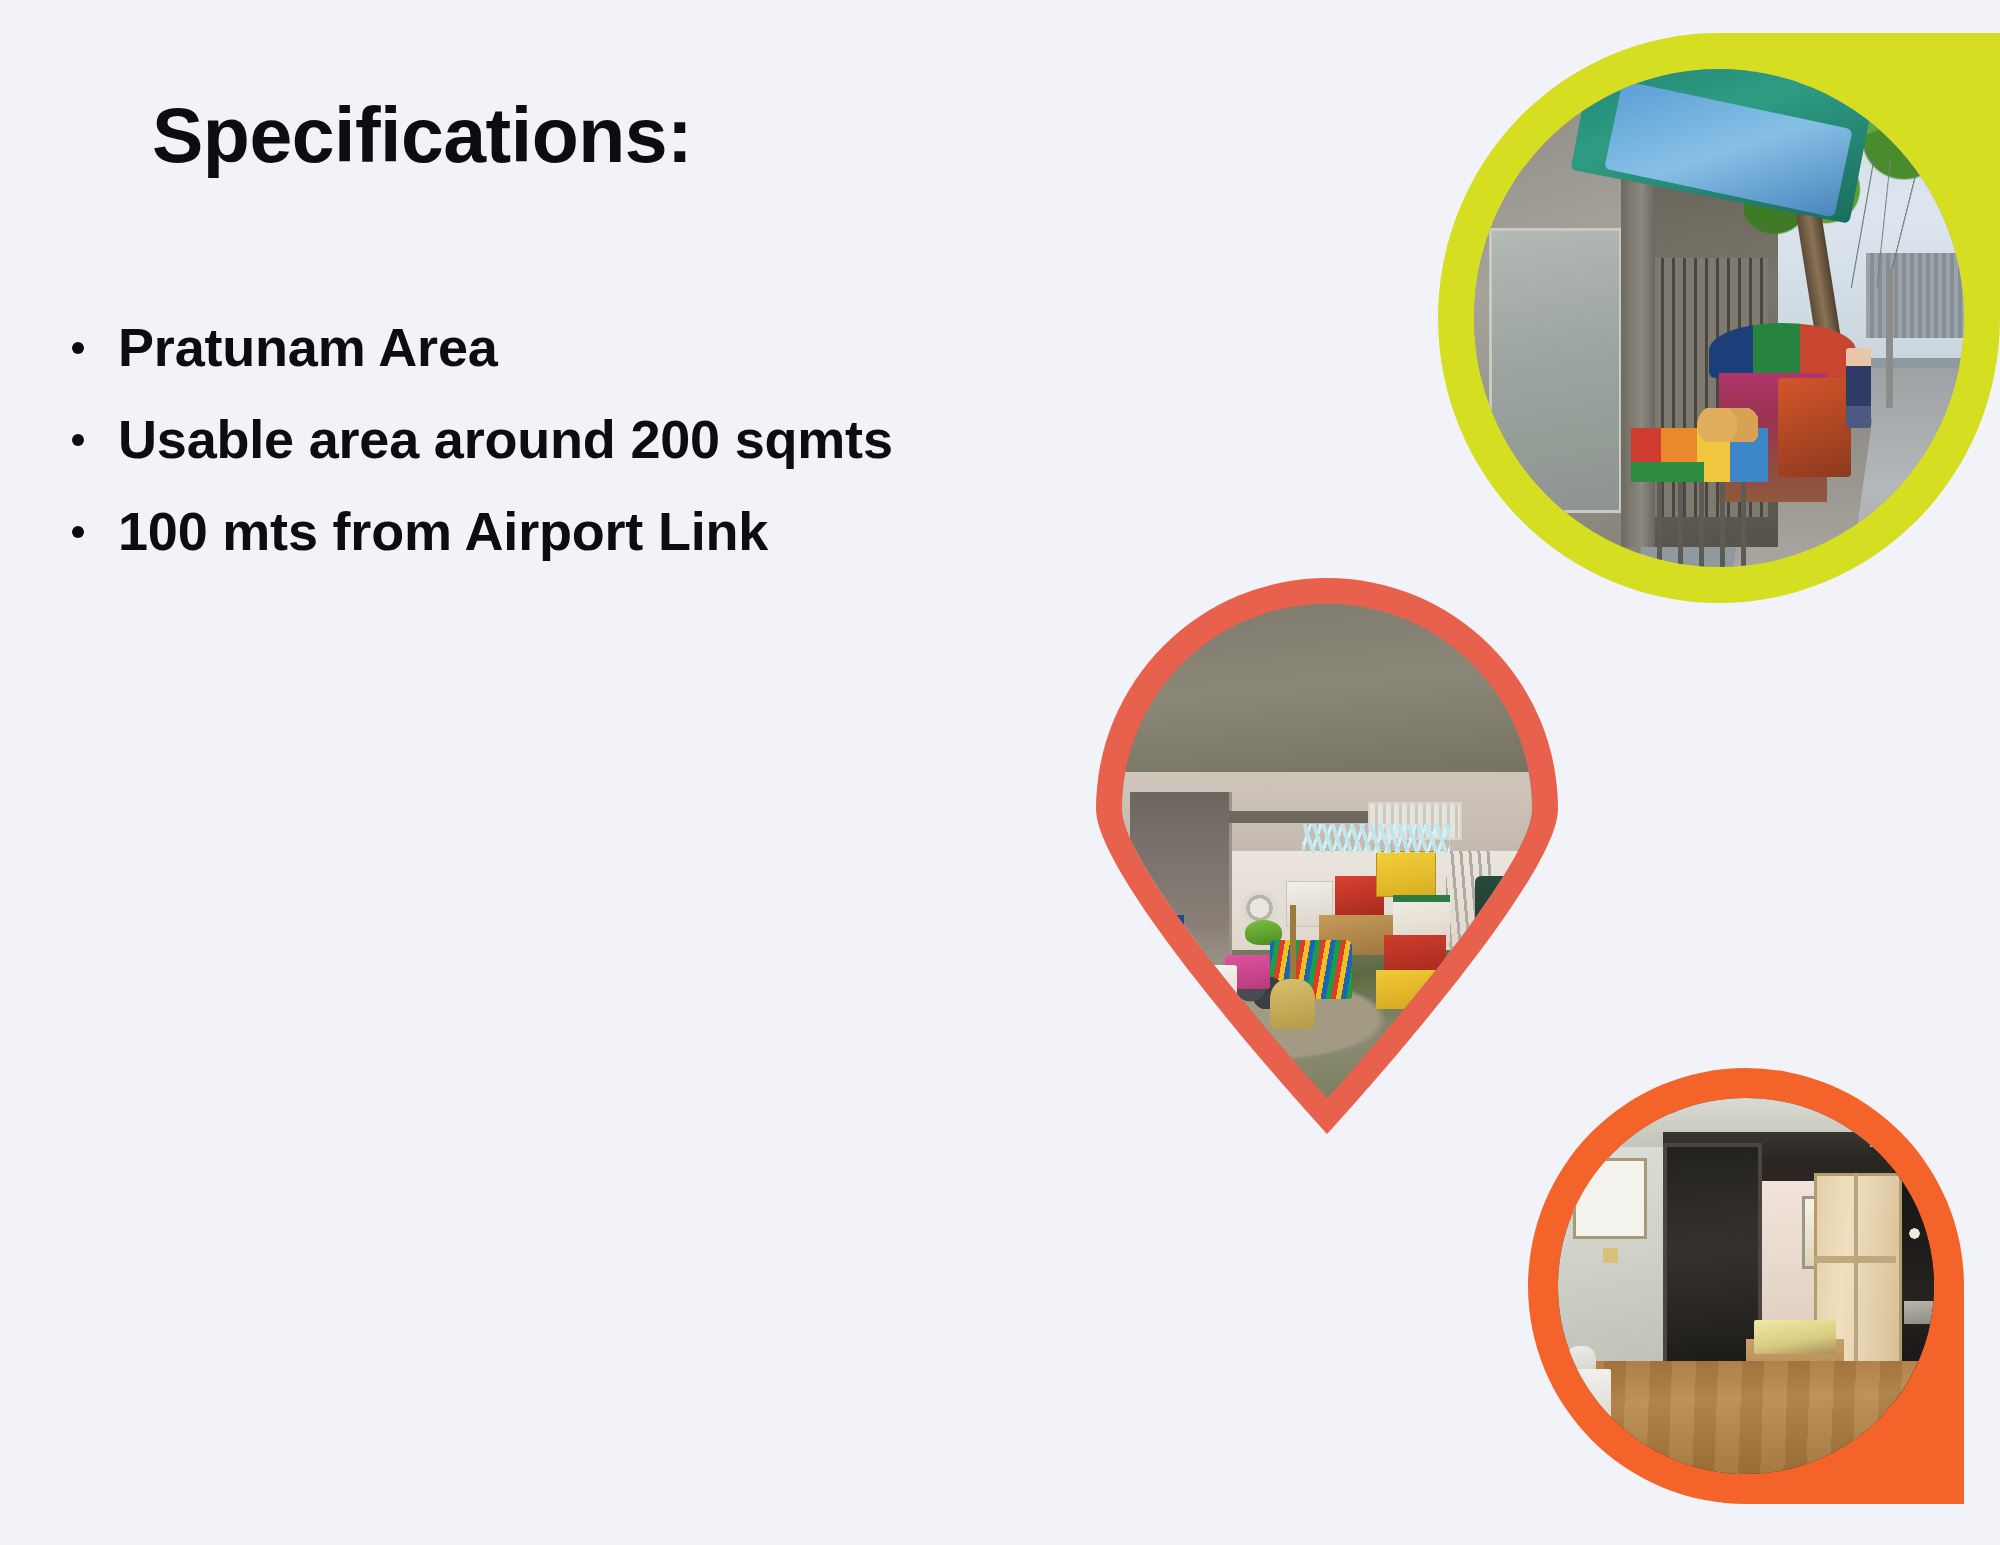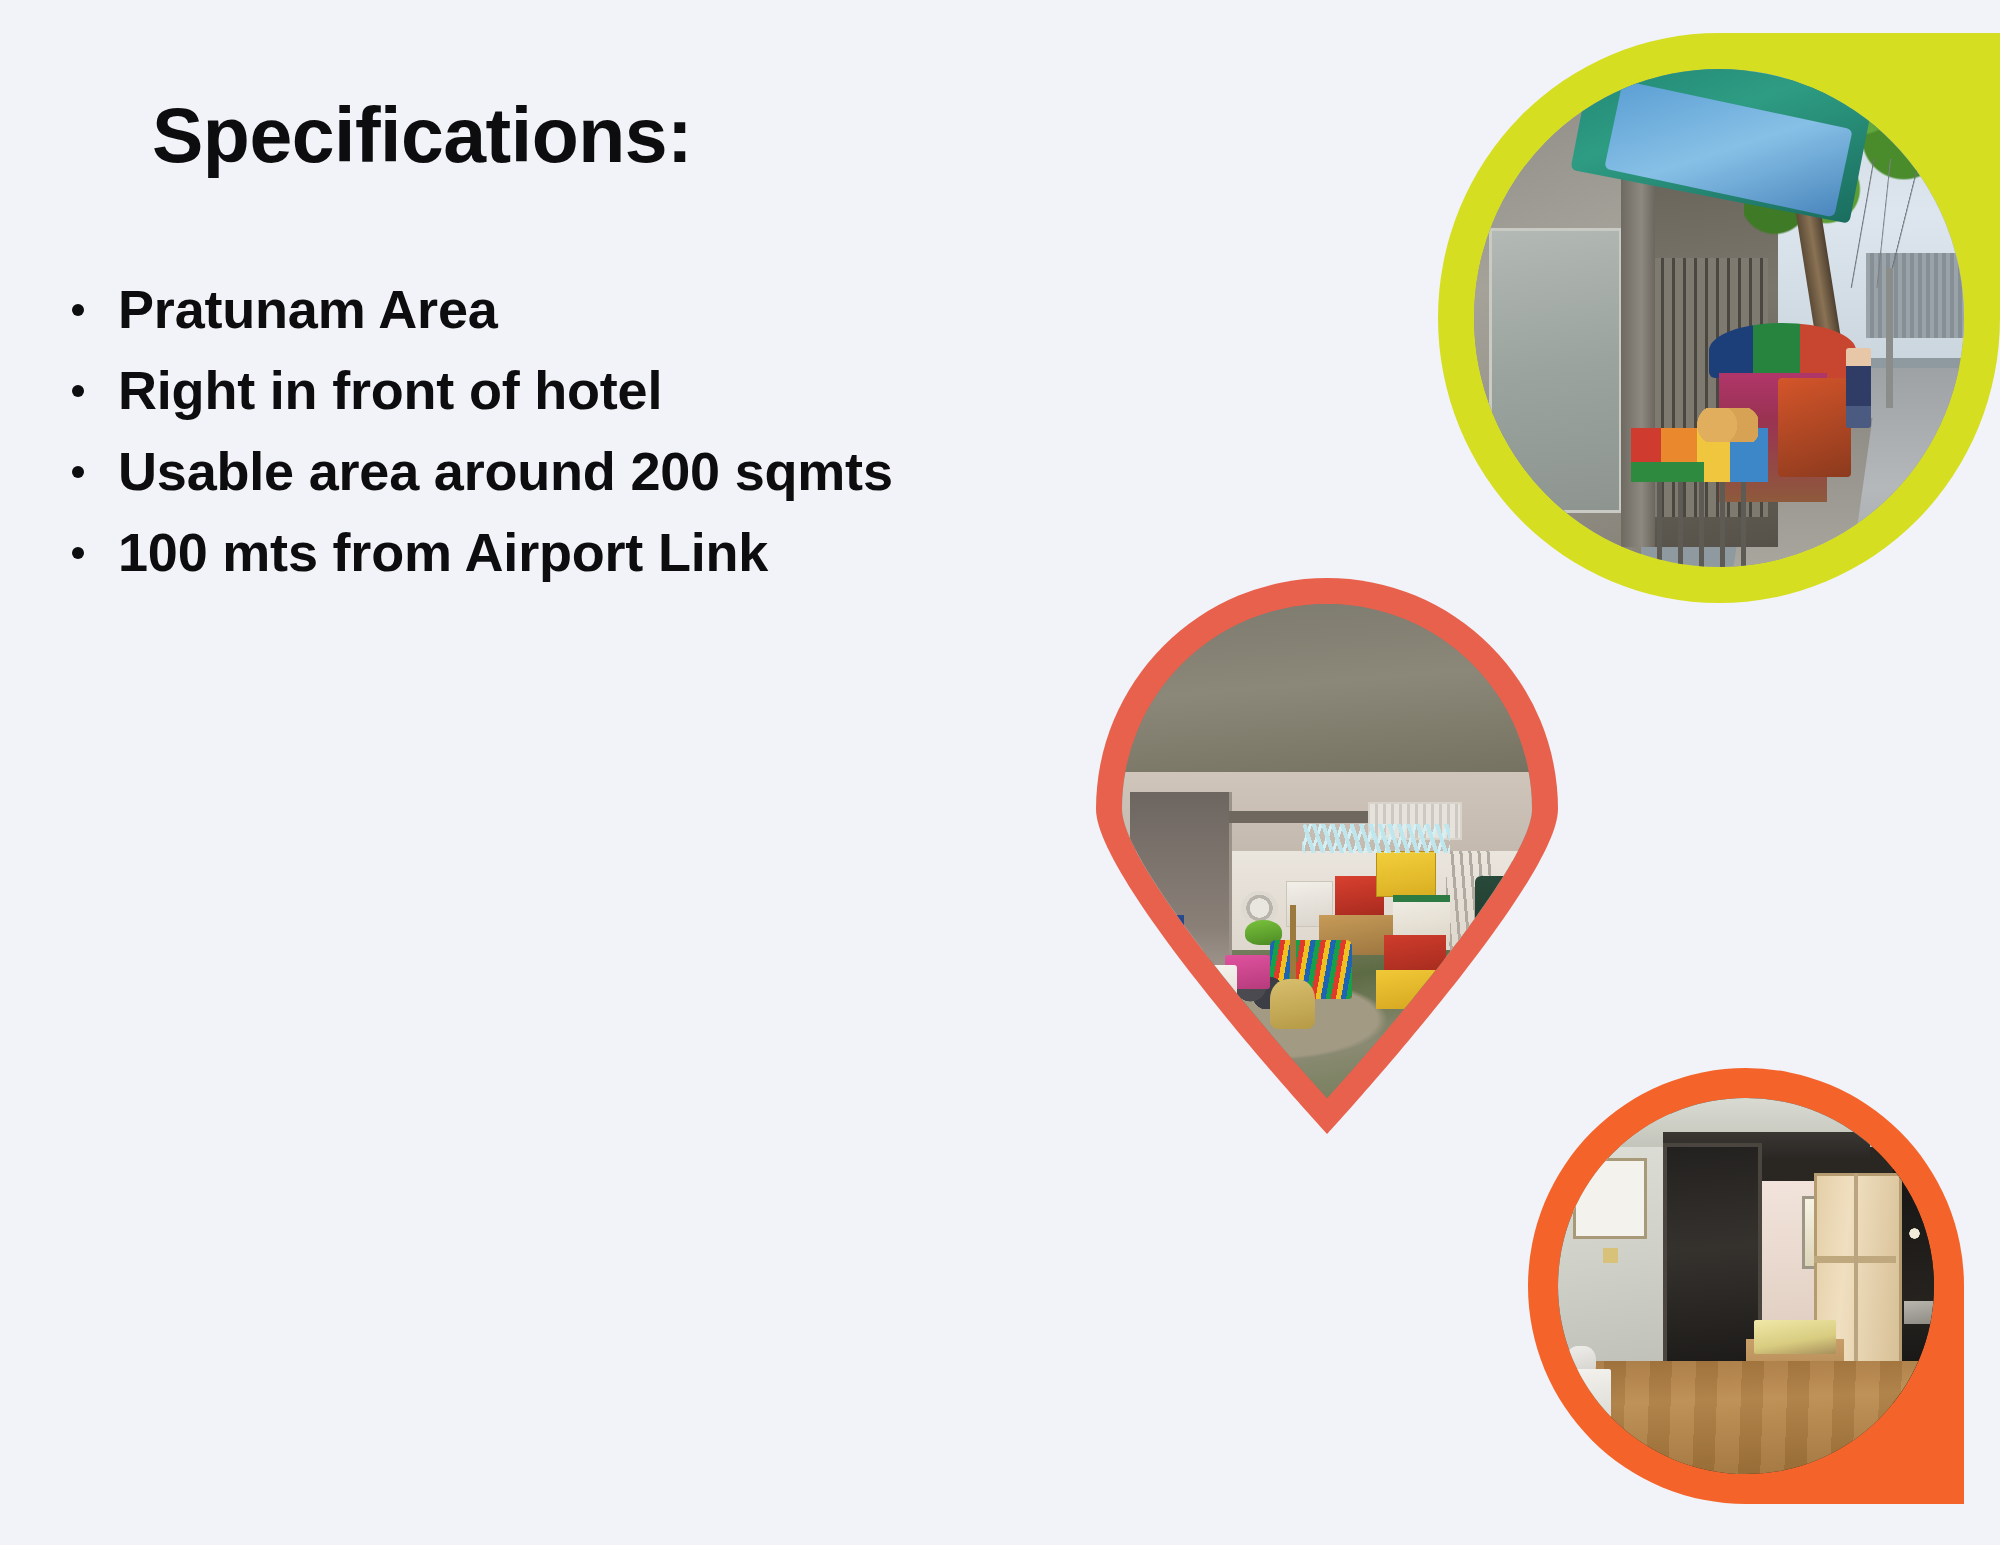--- a/index.html
+++ b/index.html
@@ -70,20 +70,21 @@
     position: absolute;
     left: 10px;
     top: 0.40em;
     width: 12px;
     height: 12px;
     border-radius: 50%;
     background: #0d0d0f;
   }
   .spec-item .spec-text {
     display: block;
+    margin-top: 38px;
   }
   
   .spec-item.wrap {
     line-height: 1.18;
     margin-bottom: 22px;
   }
 
   
 
   
@@ -592,24 +593,20 @@
   <div id="text-column">
     <div id="page-title">Specifications:</div>
 
     <ul id="spec-list">
       <li class="spec-item">
         <span class="bullet-dot"></span>
         <span class="spec-text">Pratunam Area</span>
       </li>
       <li class="spec-item">
         <span class="bullet-dot"></span>
-        <span class="spec-text">Right in front of hotel</span>
-      </li>
-      <li class="spec-item">
-        <span class="bullet-dot"></span>
         <span class="spec-text">Usable area around 200 sqmts</span>
       </li>
       <li class="spec-item">
         <span class="bullet-dot"></span>
         <span class="spec-text">100 mts from Airport Link</span>
       </li>
     </ul>
   </div>
 
 </div>

